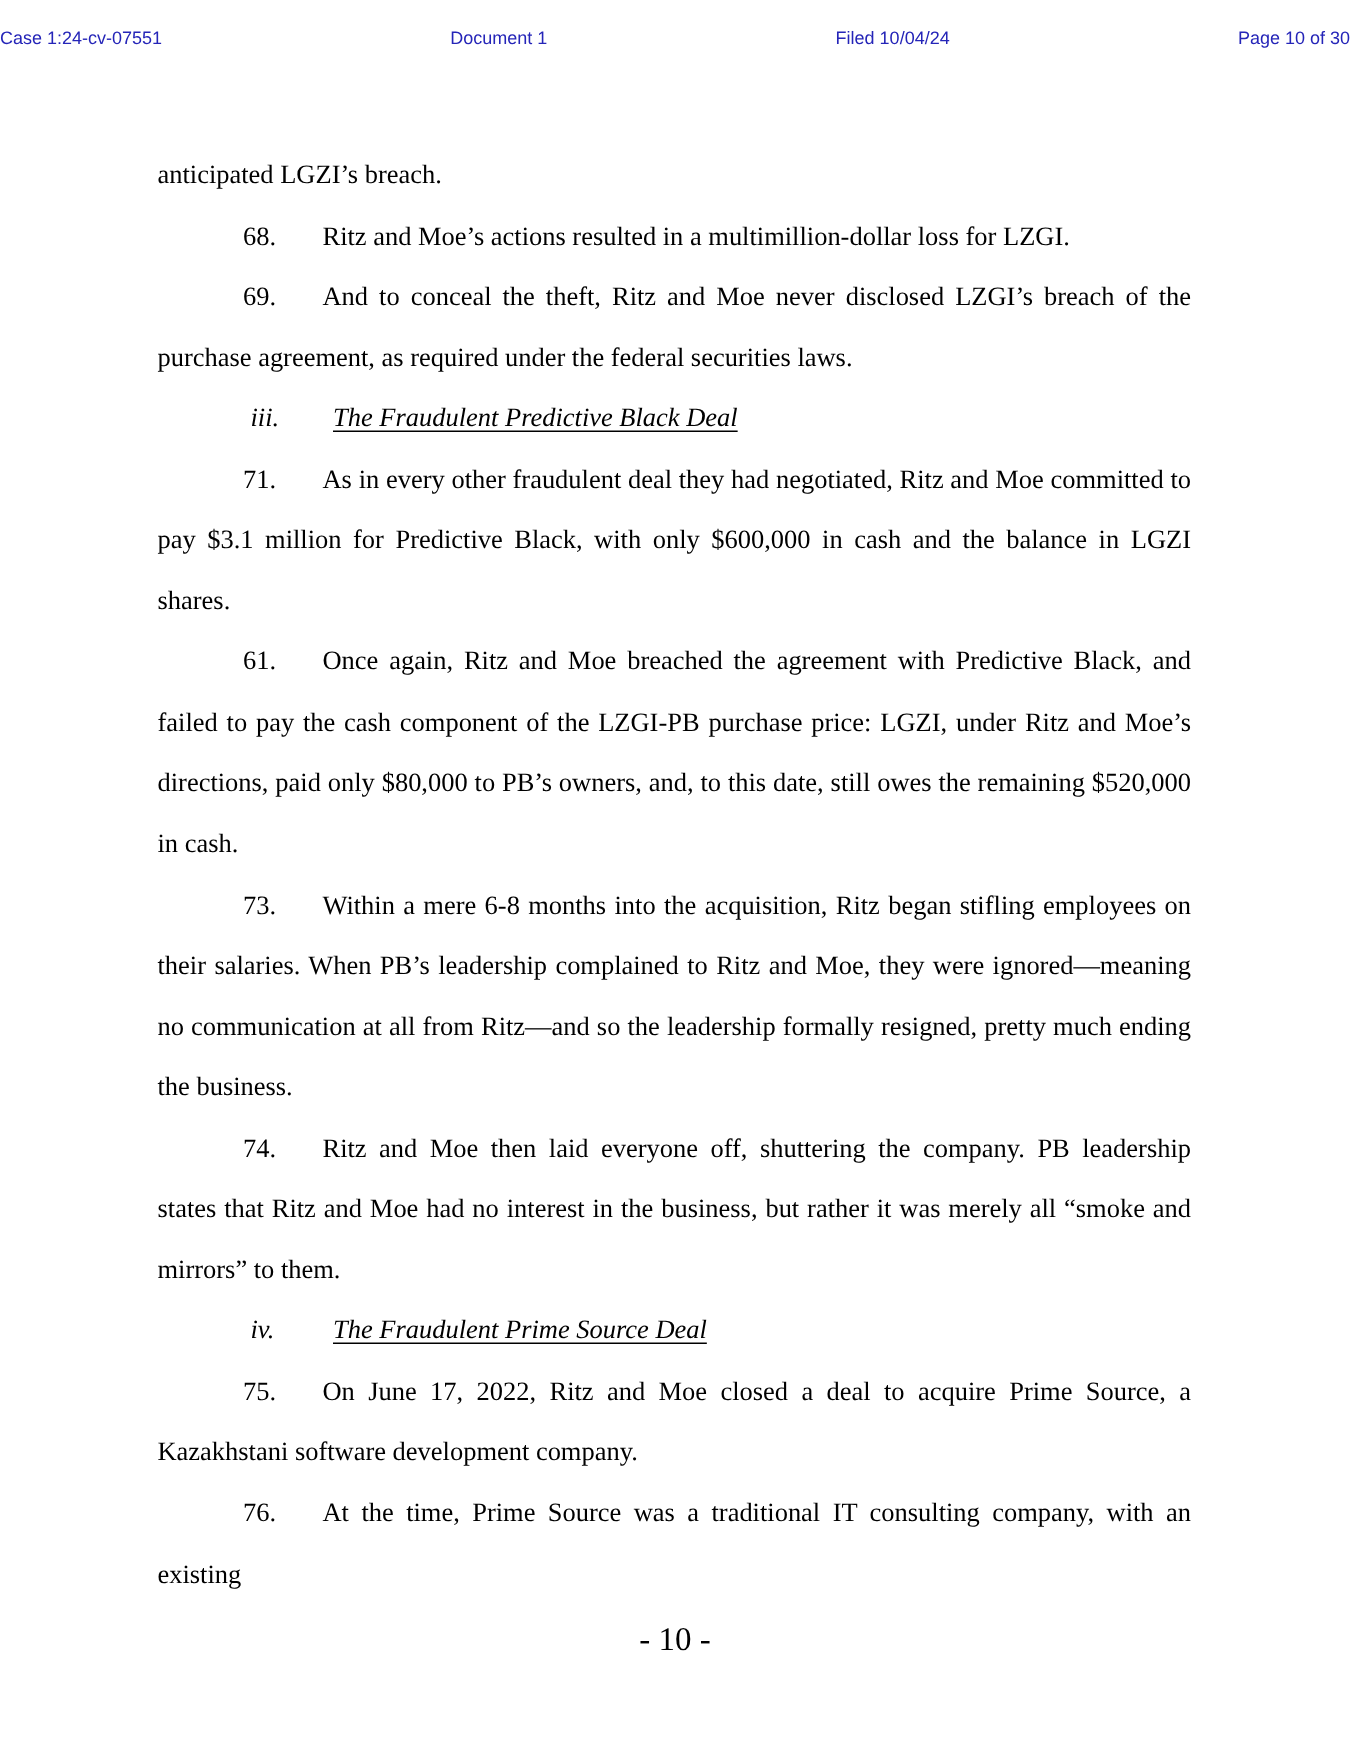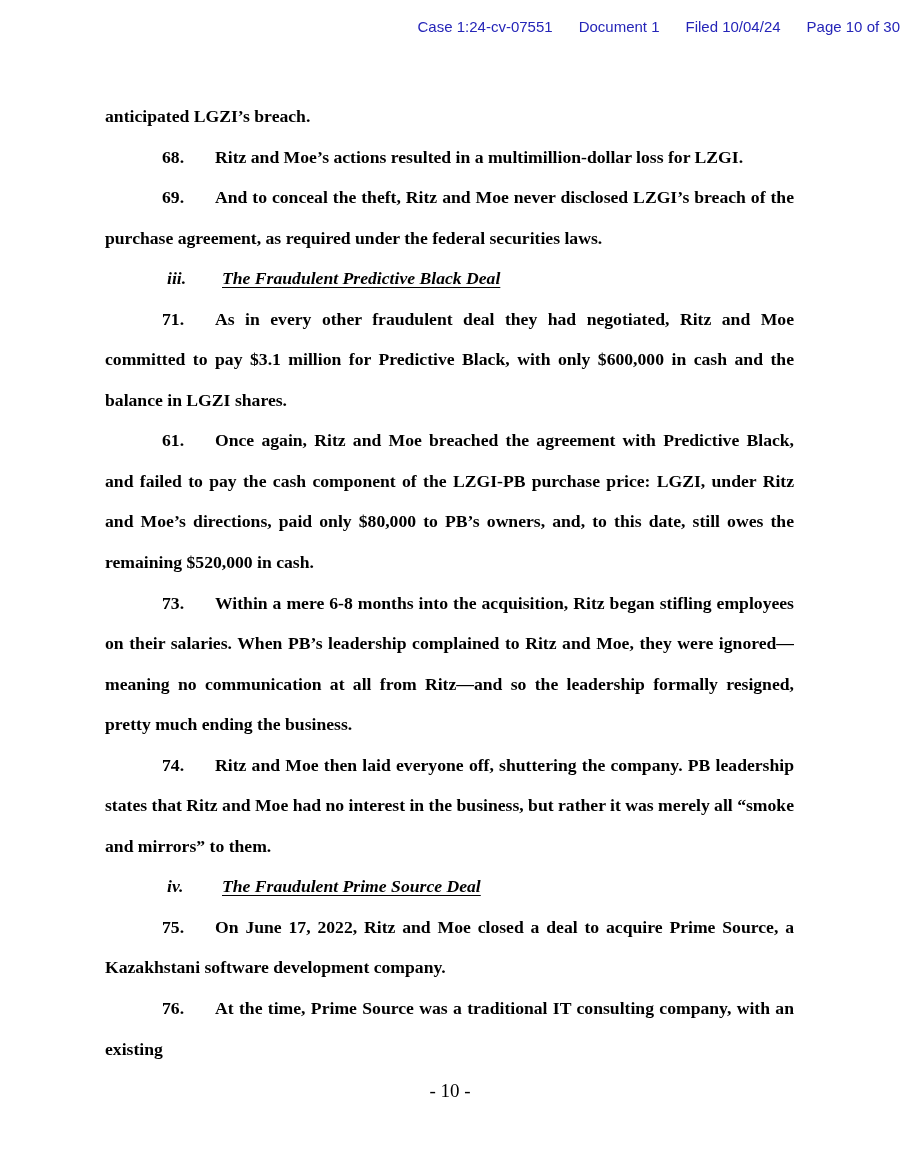--- a/index.html
+++ b/index.html
@@ -8,24 +8,24 @@
     background: #ffffff;
     position: relative;
     font-family: "Liberation Serif", serif;
     color: #000000;
     overflow: hidden;
   }
   .stamp-header {
     position: absolute;
     top: 18px; left: 0; right: 0;
     display: flex;
-    justify-content: flex-end;
+    justify-content: space-between;
     gap: 26px;
     font-family: "Liberation Sans", sans-serif;
-    font-size: 15px;
+    font-size: 12px;
     white-space: nowrap;
   }
   .doc-body {
     position: absolute;
     left: 105px; top: 96px;
     width: 689px;
     font-size: 17.65px;
     line-height: 40.55px;
     text-align: justify;
   }
@@ -41,34 +41,34 @@
     margin-left: 62px !important;
     font-style: italic;
     text-align: left;
   }
   .hnum { display: inline-block; width: 55px; }
   .htitle { text-decoration: underline; text-underline-offset: 3px; margin-top: 13px; }
   .page-footer {
     position: absolute;
     top: 1080px; left: 0; right: 0;
     text-align: center;
-    font-size: 19px;
+    font-size: 22px;
   }
 </style>
 </head>
 <body>
 
 <div class="stamp-header" style="color: rgb(37, 37, 184);">
   <span>Case 1:24-cv-07551</span>
   <span>Document 1</span>
   <span>Filed 10/04/24</span>
   <span>Page 10 of 30</span>
 </div>
 
-<div class="doc-body" style="color: rgb(0, 0, 0); font-weight: bold;">
+<div class="doc-body" style="color: rgb(0, 0, 0);">
   <p class="cont-line">anticipated LGZI’s breach.</p>
 
   <p class="para"><span class="pnum">68.</span><span>Ritz and Moe’s actions resulted in a multimillion-dollar loss for LZGI.</span></p>
 
   <p class="para"><span class="pnum">69.</span><span>And to conceal the theft, Ritz and Moe never disclosed LZGI’s breach of the purchase agreement, as required under the federal securities laws.</span></p>
 
   <p class="subheading"><span class="hnum">iii.</span><span class="htitle">The Fraudulent Predictive Black Deal</span></p>
 
 
   <p class="para"><span class="pnum">71.</span><span>As in every other fraudulent deal they had negotiated, Ritz and Moe committed to pay $3.1 million for Predictive Black, with only $600,000 in cash and the balance in LGZI shares.</span></p>

